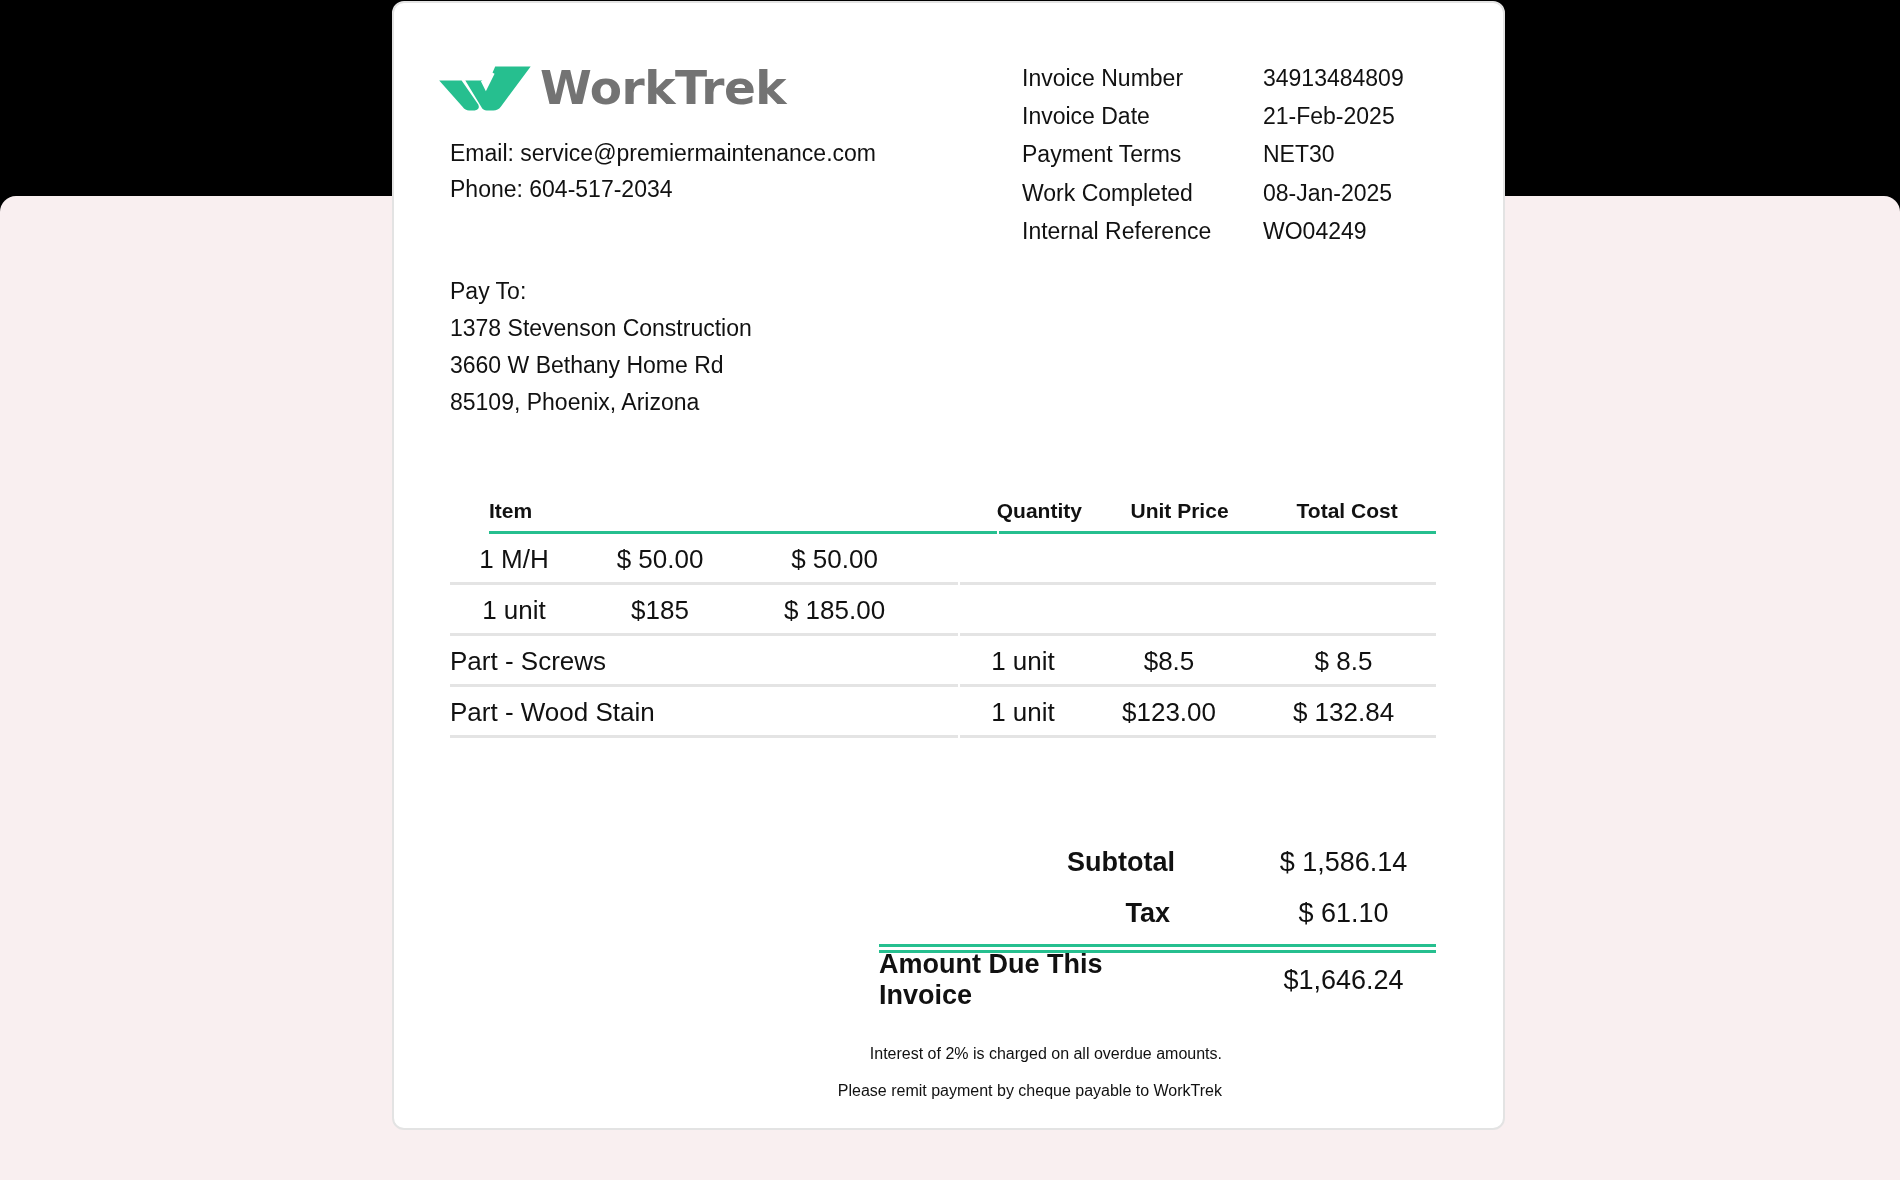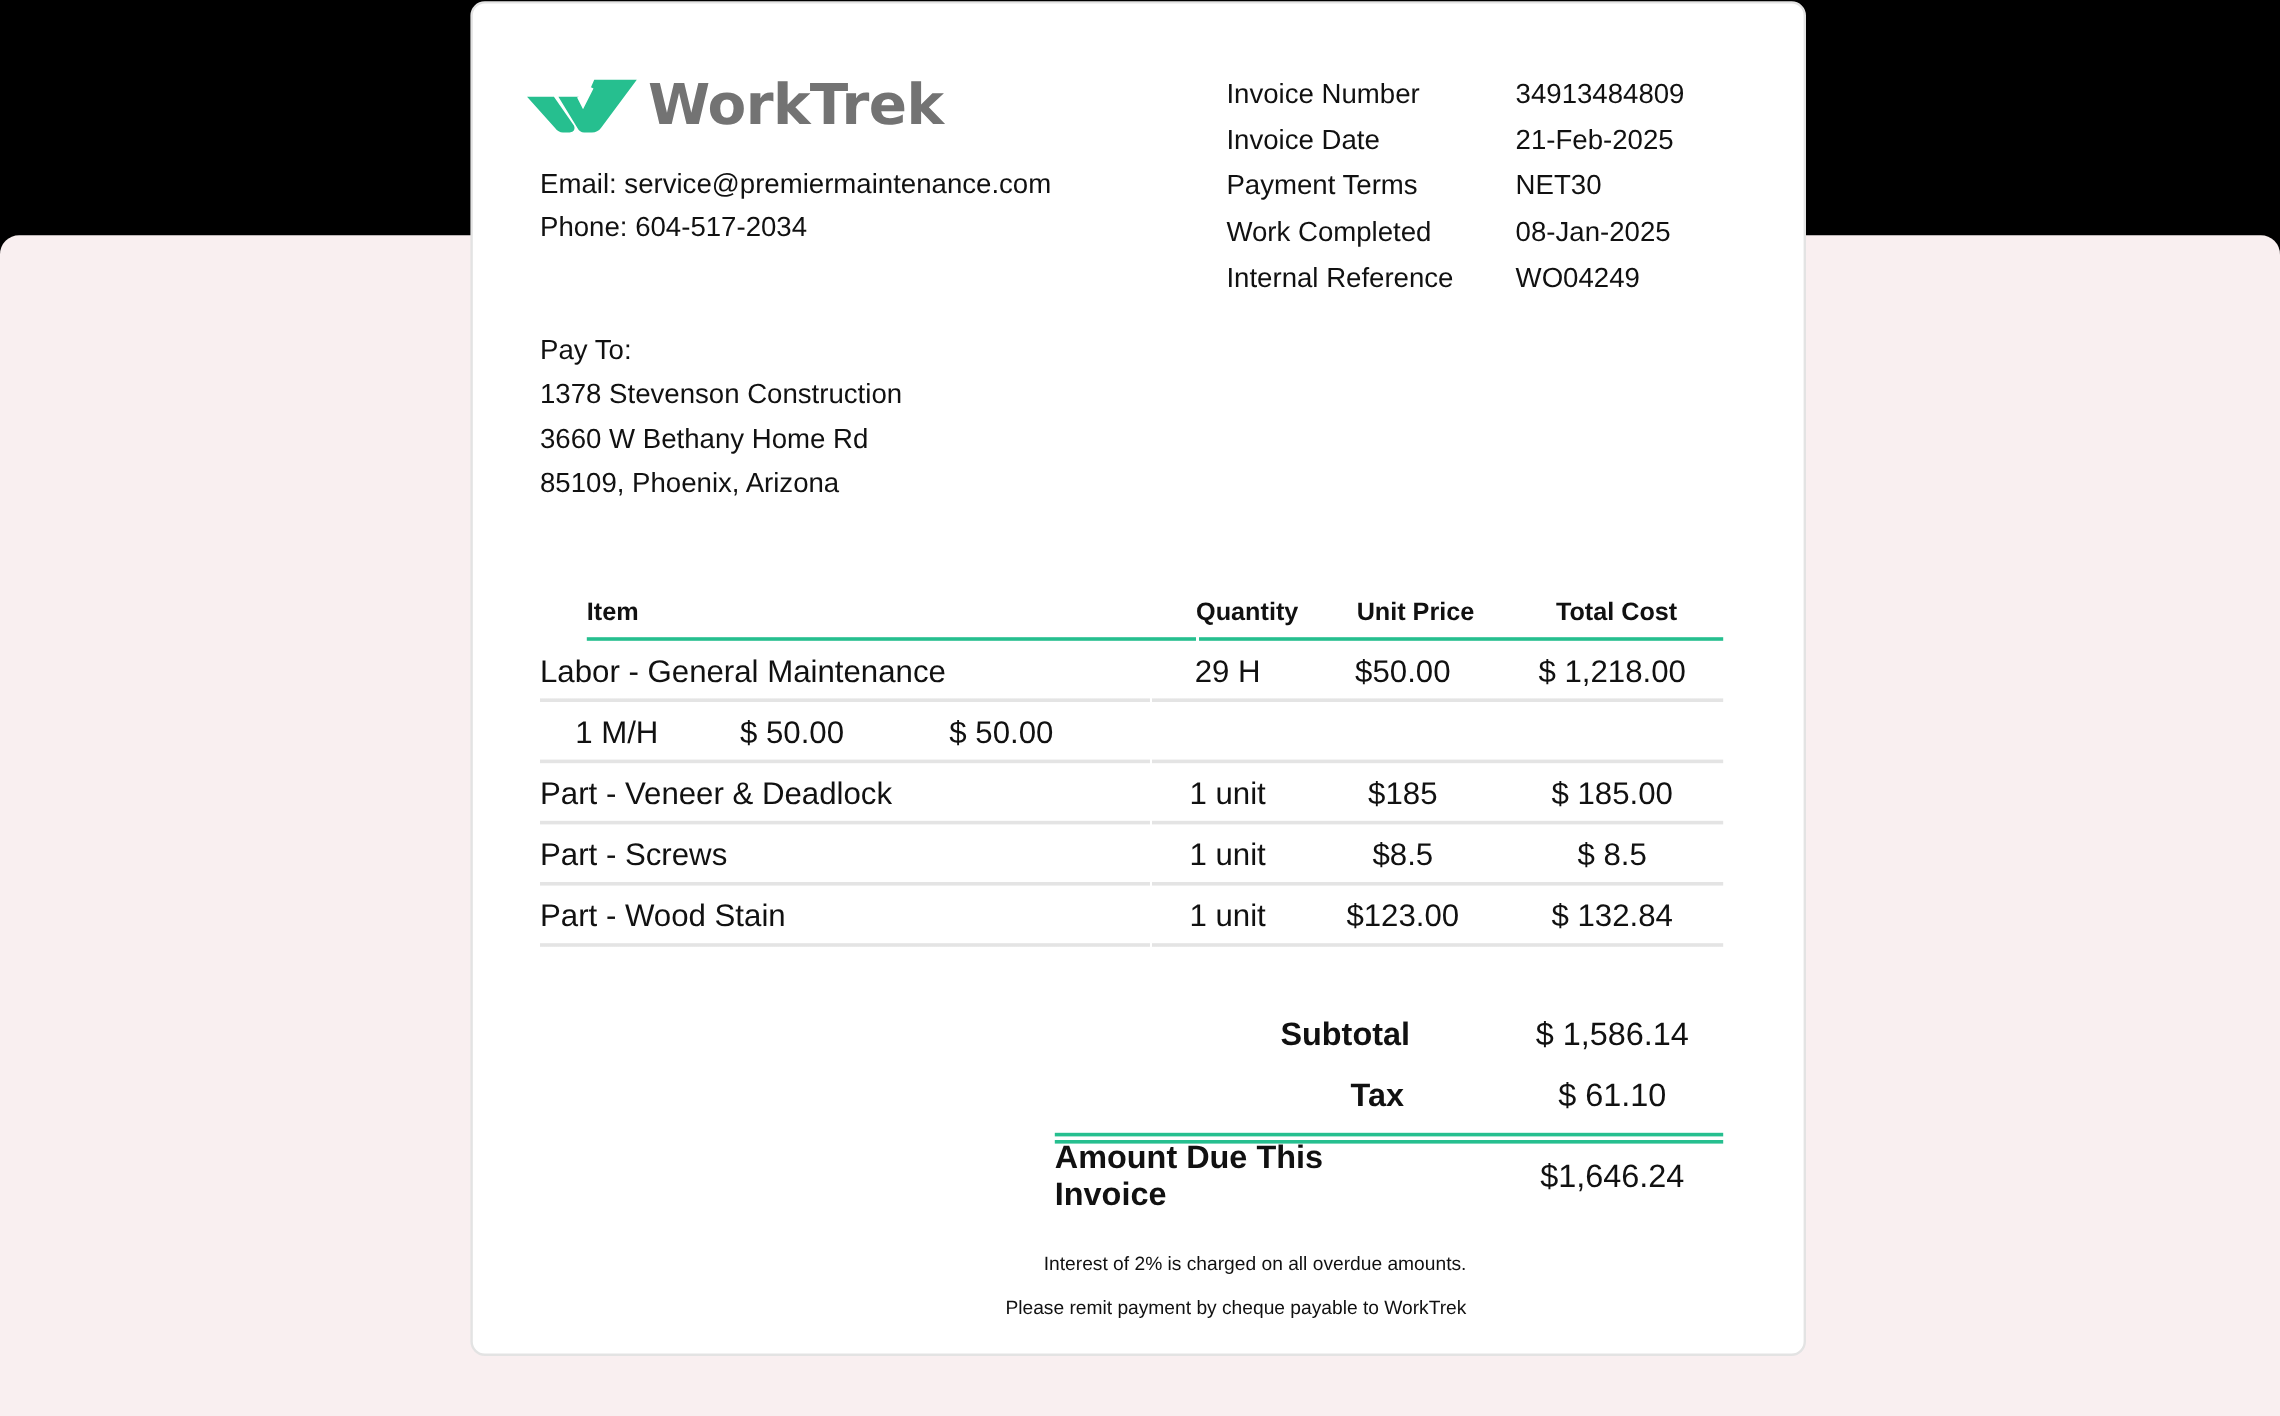--- a/index.html
+++ b/index.html
@@ -95,32 +95,25 @@
 </div>
 
 <div class="table">
   <div class="thead">
     <div class="c-item">Item</div>
     <div class="c-qty">Quantity</div>
     <div class="c-unit">Unit Price</div>
     <div class="c-total">Total Cost</div>
   </div>
   <div class="trow">
-    <div class="c-item">Labor - General Maintenance</div>
-    <div class="c-qty">29 H</div>
-    <div class="c-unit">$50.00</div>
-    <div class="c-total">$ 1,218.00</div>
-  </div>
-  <div class="trow">
     <div class="c-qty">1 M/H</div>
     <div class="c-unit">$ 50.00</div>
     <div class="c-total">$ 50.00</div>
   </div>
   <div class="trow">
-    <div class="c-item">Part - Veneer &amp; Deadlock</div>
     <div class="c-qty">1 unit</div>
     <div class="c-unit">$185</div>
     <div class="c-total">$ 185.00</div>
   </div>
   <div class="trow">
     <div class="c-item">Part - Screws</div>
     <div class="c-qty">1 unit</div>
     <div class="c-unit">$8.5</div>
     <div class="c-total">$ 8.5</div>
   </div>

